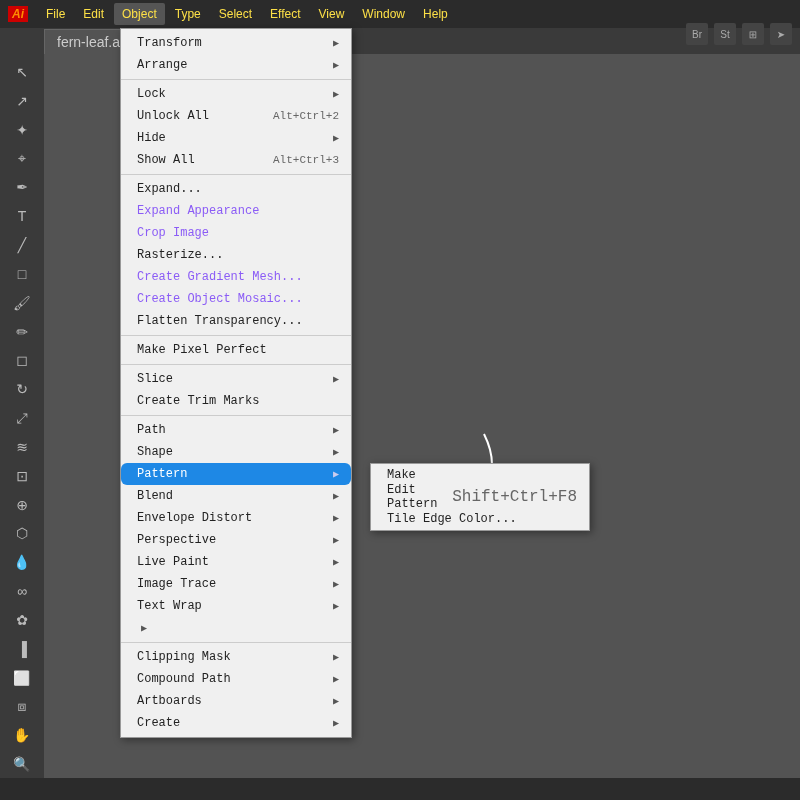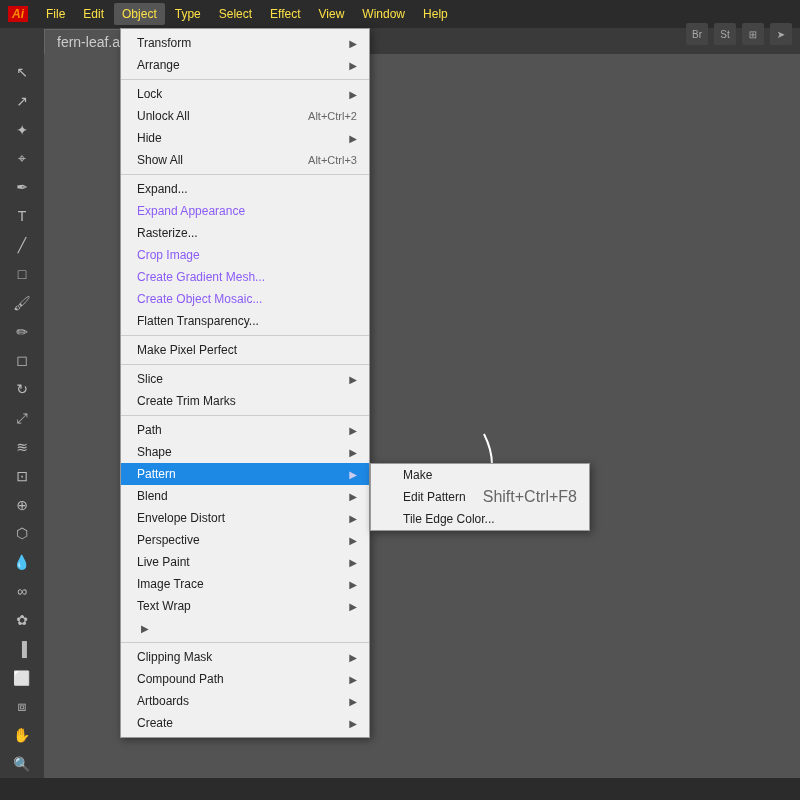--- a/index.html
+++ b/index.html
@@ -145,43 +145,45 @@
       left: 380px;
     }
 
     
     .dropdown-menu {
       position: absolute;
       top: 28px;
       left: 120px;
       background: #f0f0f0;
       border: 1px solid #999;
-      width: 250px;
+      width: 232px;
       z-index: 200;
       box-shadow: 2px 2px 8px rgba(0,0,0,0.4);
       color: #222;
       font-size: 12px;
+      font-family: Liberation Mono, monospace;
     }
     .menu-section {
       border-bottom: 1px solid #ccc;
       padding: 3px 0;
     }
     .menu-section:last-child { border-bottom: none; }
     .menu-row {
       display: flex;
       align-items: center;
       padding: 3px 12px 3px 16px;
       cursor: pointer;
       position: relative;
       height: 22px;
     }
     .menu-row.disabled { color: #8b5cf6; cursor: default; }
     .menu-row.highlighted {
       background: #1e88e5;
       color: white;
+      border-radius: 6px;
     }
     .menu-row-label {
       flex: 1;
     }
     .menu-row-shortcut {
       color: #666;
       font-size: 11px;
       margin-left: 12px;
     }
     .menu-row-arrow {
@@ -200,21 +202,21 @@
       border: 1px solid #999;
       width: 220px;
       box-shadow: 2px 2px 8px rgba(0,0,0,0.4);
       color: #222;
       font-size: 12px;
       z-index: 300;
     }
     .submenu-row {
       display: flex;
       align-items: center;
-      padding: 3px 12px 3px 32px;
+      padding: 3px 12px 3px 16px;
       cursor: pointer;
       height: 22px;
     }
     .submenu-row-label { flex: 1; }
     .submenu-row-shortcut {
       color: #666;
       font-size: 16px;
     }
 
     
@@ -318,25 +320,25 @@
     </div>
   </div>
 
   <div class="menu-section">
     <div class="menu-row">
       <span class="menu-row-label">Expand...</span>
     </div>
     <div class="menu-row disabled">
       <span class="menu-row-label">Expand Appearance</span>
     </div>
-    <div class="menu-row">
-      <span class="menu-row-label">Rasterize...</span>
-    </div>
     <div class="menu-row disabled">
       <span class="menu-row-label">Crop Image</span>
+    </div>
+    <div class="menu-row">
+      <span class="menu-row-label">Rasterize...</span>
     </div>
     <div class="menu-row disabled">
       <span class="menu-row-label">Create Gradient Mesh...</span>
     </div>
     <div class="menu-row disabled">
       <span class="menu-row-label">Create Object Mosaic...</span>
     </div>
     <div class="menu-row">
       <span class="menu-row-label">Flatten Transparency...</span>
     </div>

